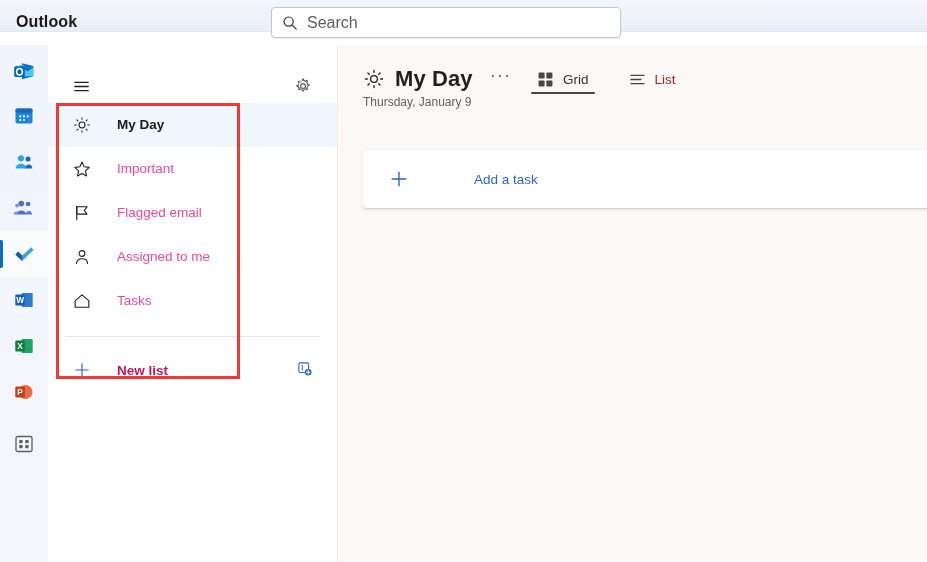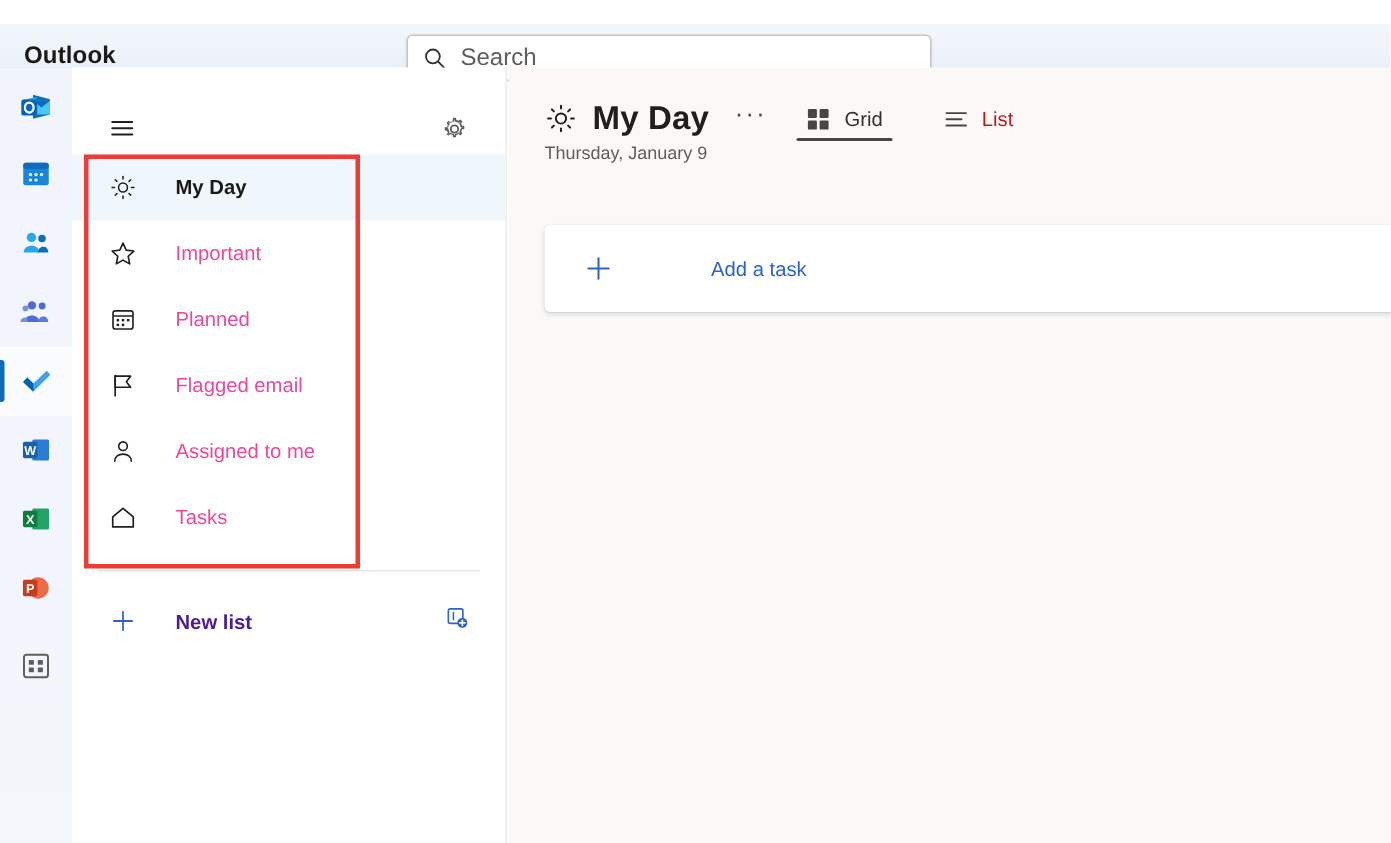--- a/index.html
+++ b/index.html
@@ -6,21 +6,21 @@
   * { box-sizing: border-box; margin: 0; padding: 0; }
   html, body {
     width: 927px; height: 562px;
     overflow: hidden;
     font-family: "Liberation Sans", sans-serif;
     background: #ffffff;
   }
 
   
   .topbar {
-    position: absolute; left: 0; top: 16px;
+    position: absolute; left: 0; top: 0;
     width: 927px; height: 32px;
     background: linear-gradient(180deg, #f3f6fb 0%, #eef3fa 60%, #e8eef8 100%);
     border-bottom: 1px solid #e3e9f2;
   }
   .brand {
     position: absolute; left: 16px; top: 13px;
     font-size: 16px; font-weight: 700; color: #1b1a19;
     letter-spacing: .1px;
   }
   .searchbox {
@@ -106,21 +106,21 @@
     position: relative;
     height: 44px; margin-top: 11px;
     display: flex; align-items: center;
     padding-left: 24px;
     cursor: pointer;
   }
   .newlist-row .nicon {
     width: 20px; height: 20px; margin-right: 25px; flex: 0 0 auto;
     display: flex; align-items: center; justify-content: center;
   }
-  .newlist-label { font-size: 13.5px; color: #4c1d95; font-weight: 600; }
+  .newlist-label { font-size: 13.5px; color: #be185d; font-weight: 600; }
   .newgroup-btn {
     position: absolute; left: 240px; top: 6px;
     width: 32px; height: 32px;
     display: flex; align-items: center; justify-content: center;
     border-radius: 4px; cursor: pointer;
   }
 
   
   .main {
     position: absolute; left: 339px; top: 45px;
@@ -360,34 +360,20 @@
 
     <div class="nav-item">
       <span class="nicon">
         <svg viewBox="0 0 20 20" width="18" height="18">
           <path d="M10 2.3 12.35 7.5 18 8.2 13.85 12.05 14.95 17.7 10 14.9 5.05 17.7 6.15 12.05 2 8.2 7.65 7.5 Z" fill="none" stroke="#201f1e" stroke-width="1.2" stroke-linejoin="round"></path>
         </svg>
       </span>
       <span class="nav-label">Important</span>
     </div>
 
-    <div class="nav-item">
-      <span class="nicon">
-        <svg viewBox="0 0 20 20" width="18" height="18">
-          <rect x="2.6" y="3.6" width="14.8" height="13.4" rx="1.7" fill="none" stroke="#201f1e" stroke-width="1.2"></rect>
-          <line x1="2.6" y1="7.4" x2="17.4" y2="7.4" stroke="#201f1e" stroke-width="1.2"></line>
-          <rect x="5.3" y="9.6" width="1.8" height="1.8" fill="#201f1e"></rect>
-          <rect x="9.1" y="9.6" width="1.8" height="1.8" fill="#201f1e"></rect>
-          <rect x="12.9" y="9.6" width="1.8" height="1.8" fill="#201f1e"></rect>
-          <rect x="5.3" y="13.1" width="1.8" height="1.8" fill="#201f1e"></rect>
-          <rect x="9.1" y="13.1" width="1.8" height="1.8" fill="#201f1e"></rect>
-        </svg>
-      </span>
-      <span class="nav-label">Planned</span>
-    </div>
 
     <div class="nav-item">
       <span class="nicon">
         <svg viewBox="0 0 20 20" width="18" height="18">
           <line x1="4.2" y1="2.6" x2="4.2" y2="17.6" stroke="#201f1e" stroke-width="1.25" stroke-linecap="round"></line>
           <path d="M4.2 3.1 H15.6 L12.5 7.2 L15.6 11.3 H4.2 Z" fill="none" stroke="#201f1e" stroke-width="1.25" stroke-linejoin="round"></path>
         </svg>
       </span>
       <span class="nav-label">Flagged email</span>
     </div>

